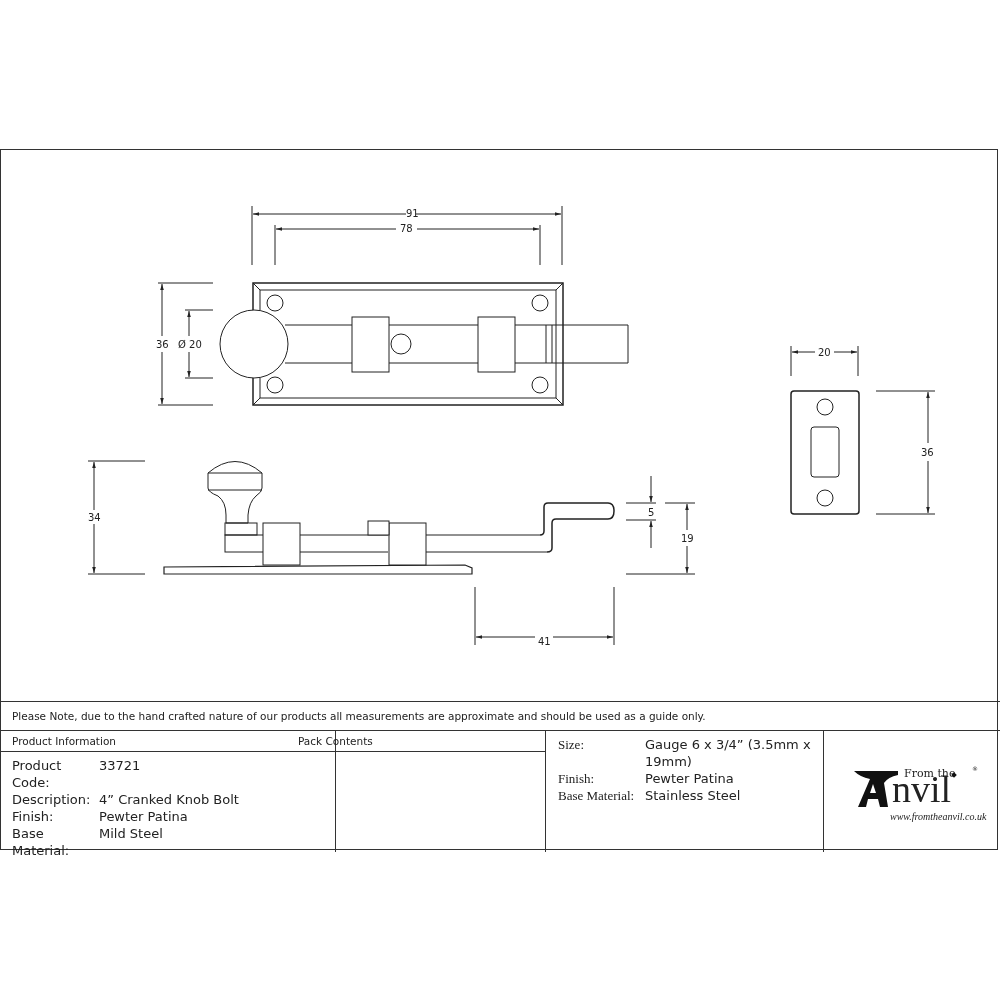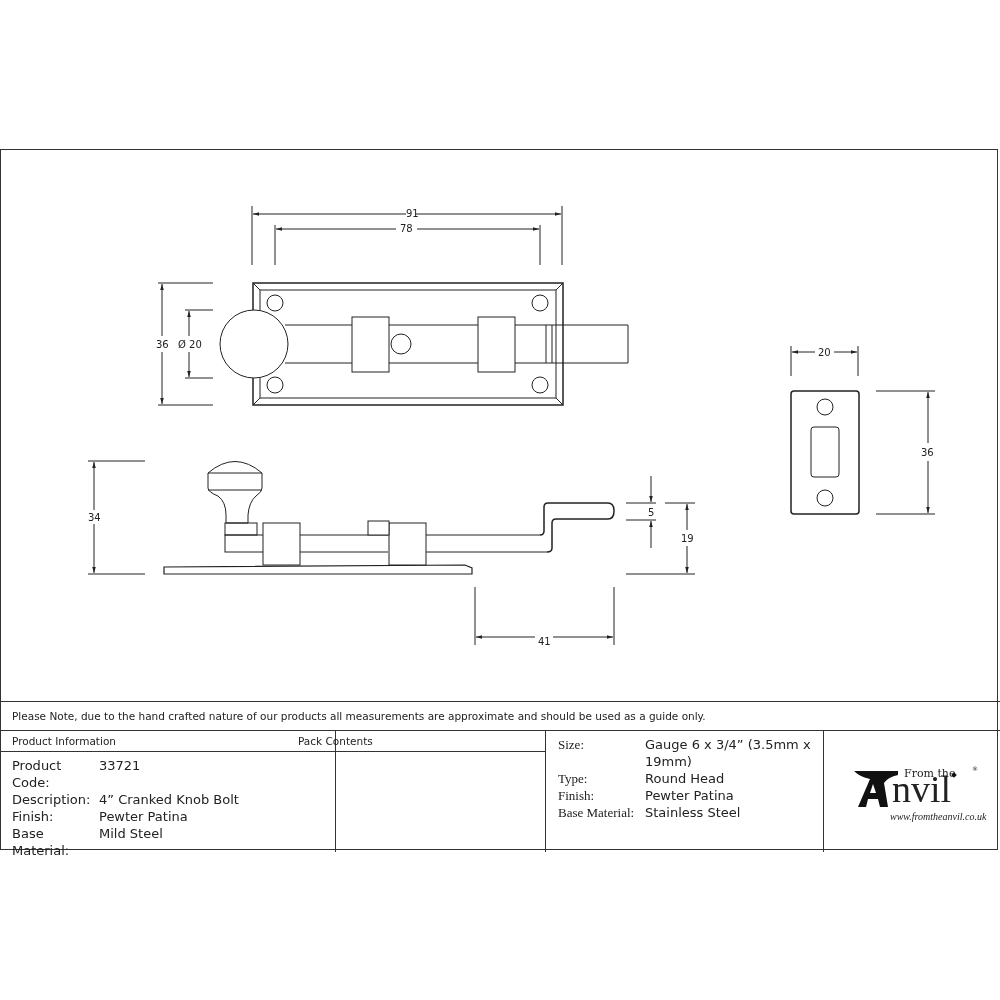--- a/index.html
+++ b/index.html
@@ -195,24 +195,20 @@
     <div class="col-head">Pack Contents</div>
   </div>
 
   <div class="col col-screws">
     <div class="col-body">
       <div class="kv">
           <span class="k">Size:</span>
           <span>Gauge 6 x 3/4” (3.5mm x 19mm)</span>
         </div>
       <div class="kv">
-          <span class="k">Type:</span>
-          <span>Round Head</span>
-        </div>
-      <div class="kv">
           <span class="k">Finish:</span>
           <span>Pewter Patina</span>
         </div>
       <div class="kv">
           <span class="k">Base Material:</span>
           <span>Stainless Steel</span>
         </div>
     </div>
   </div>
 

